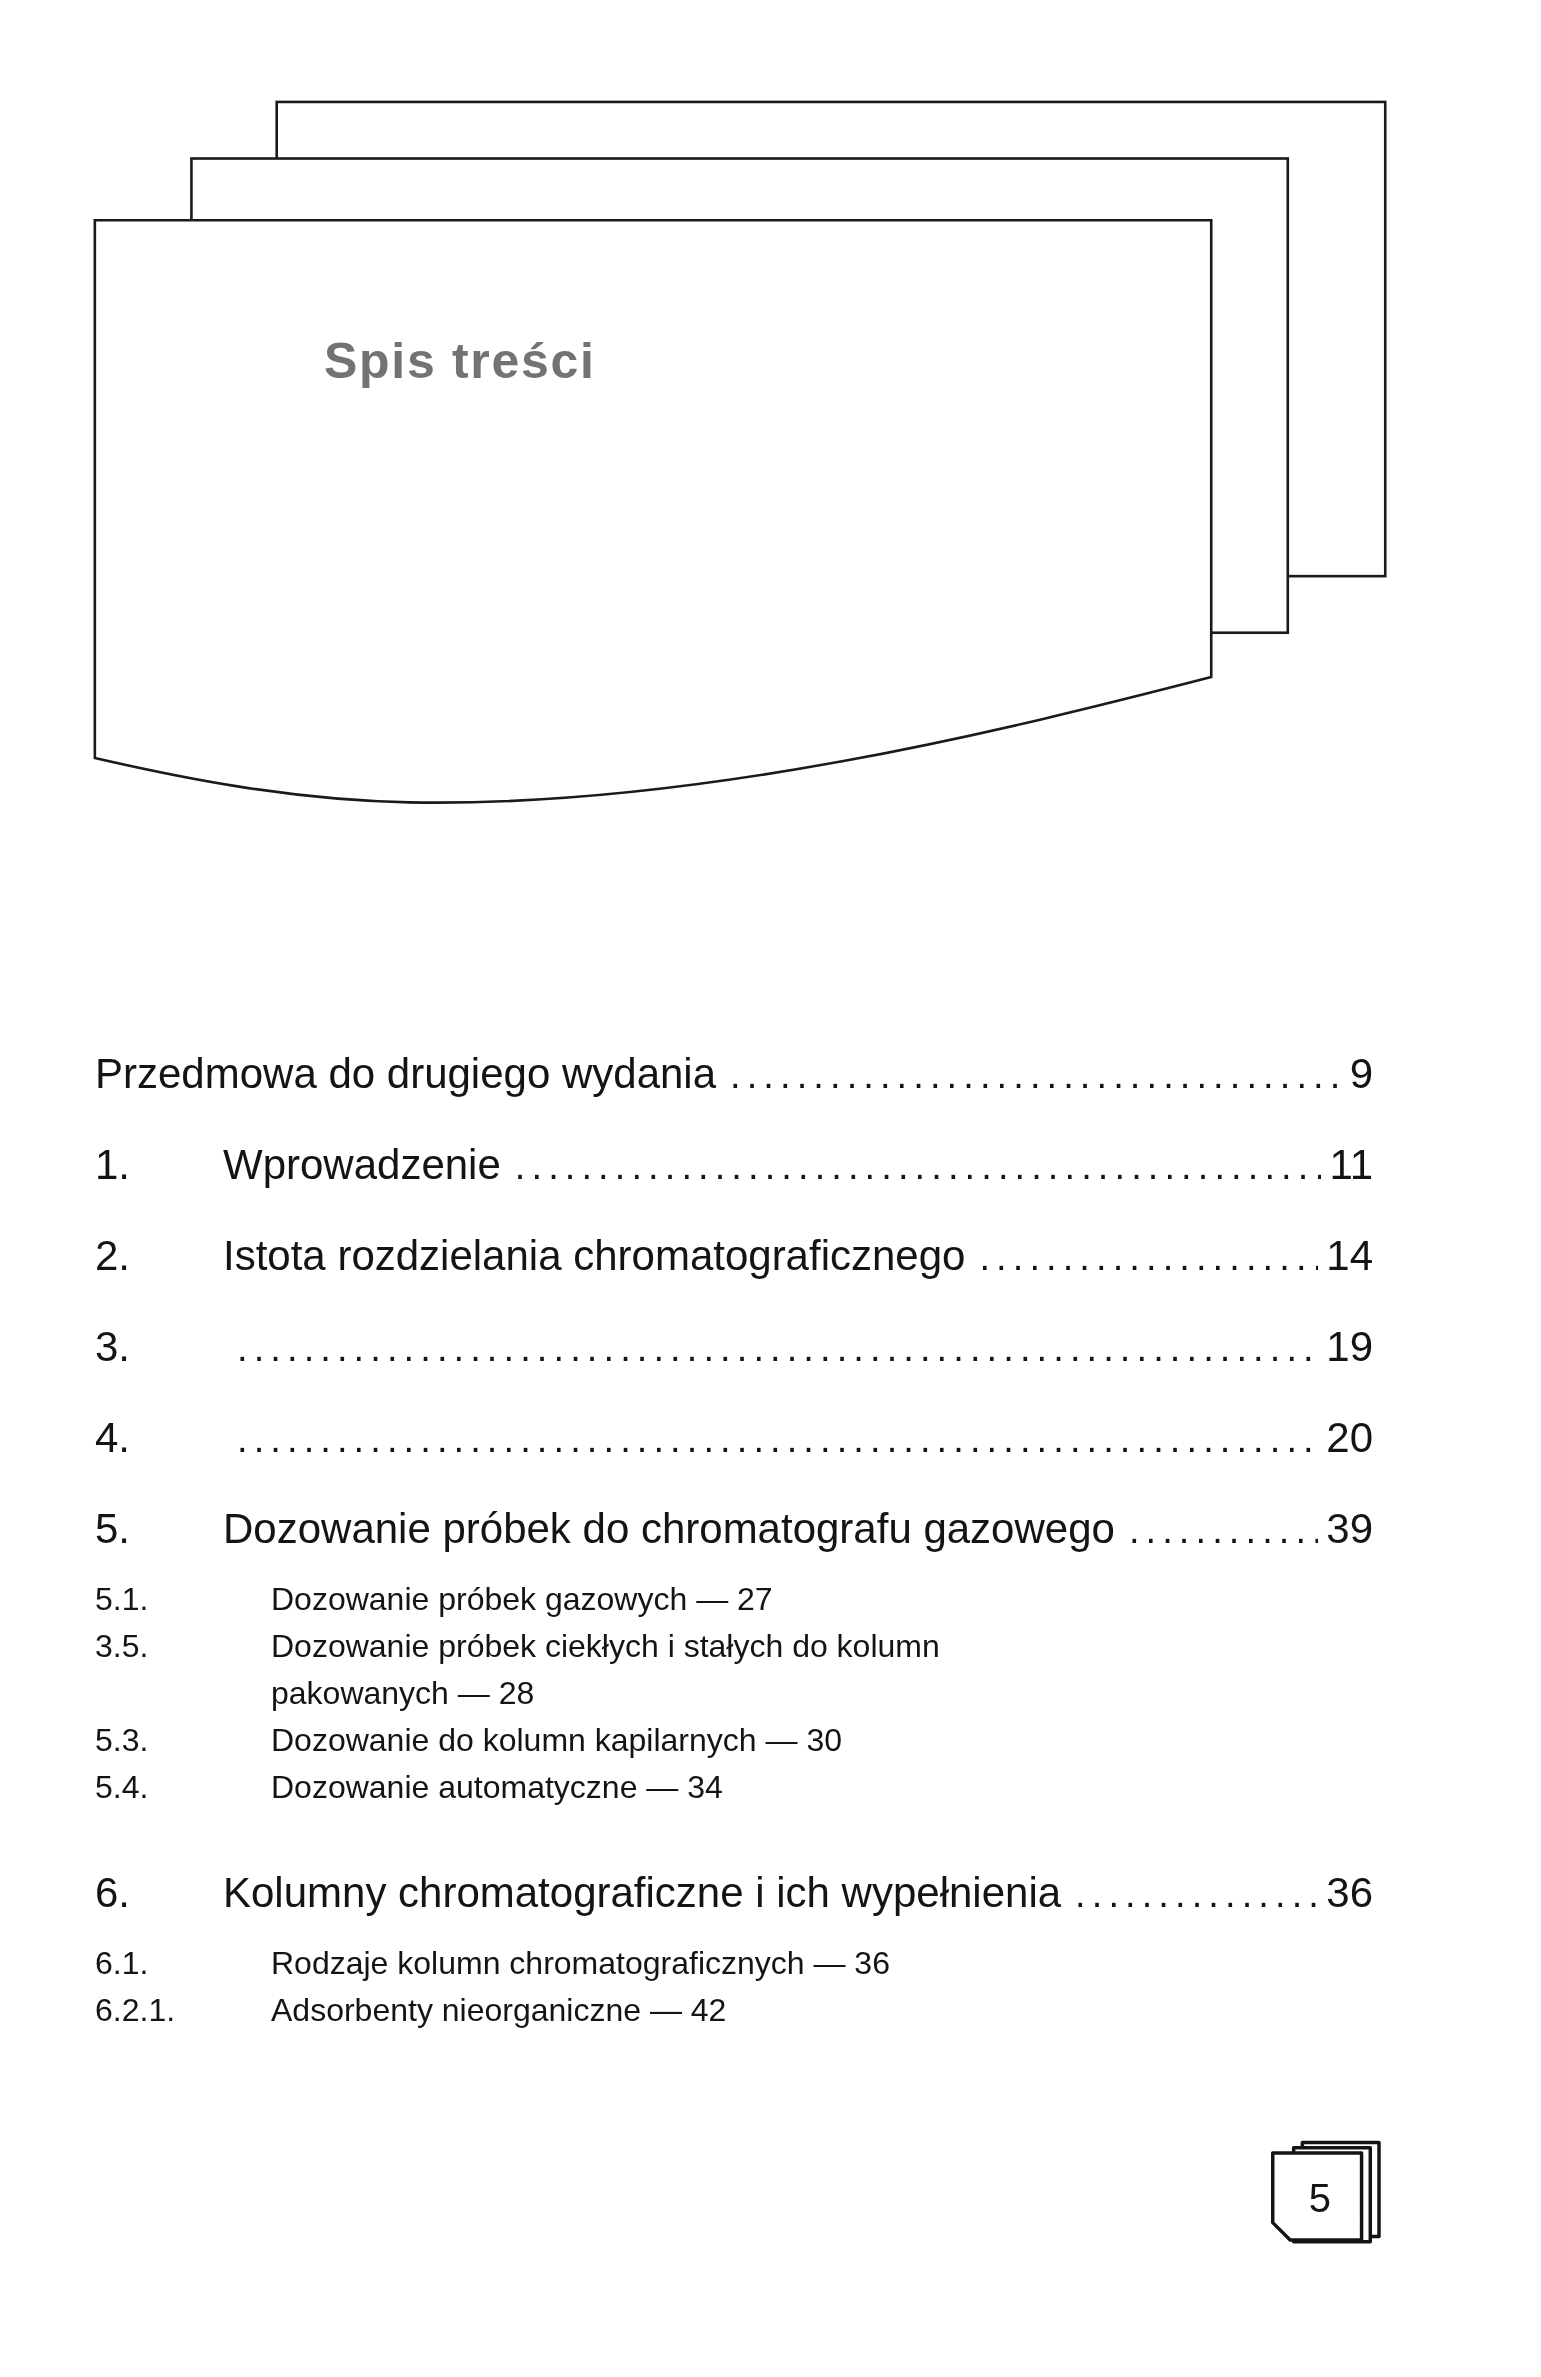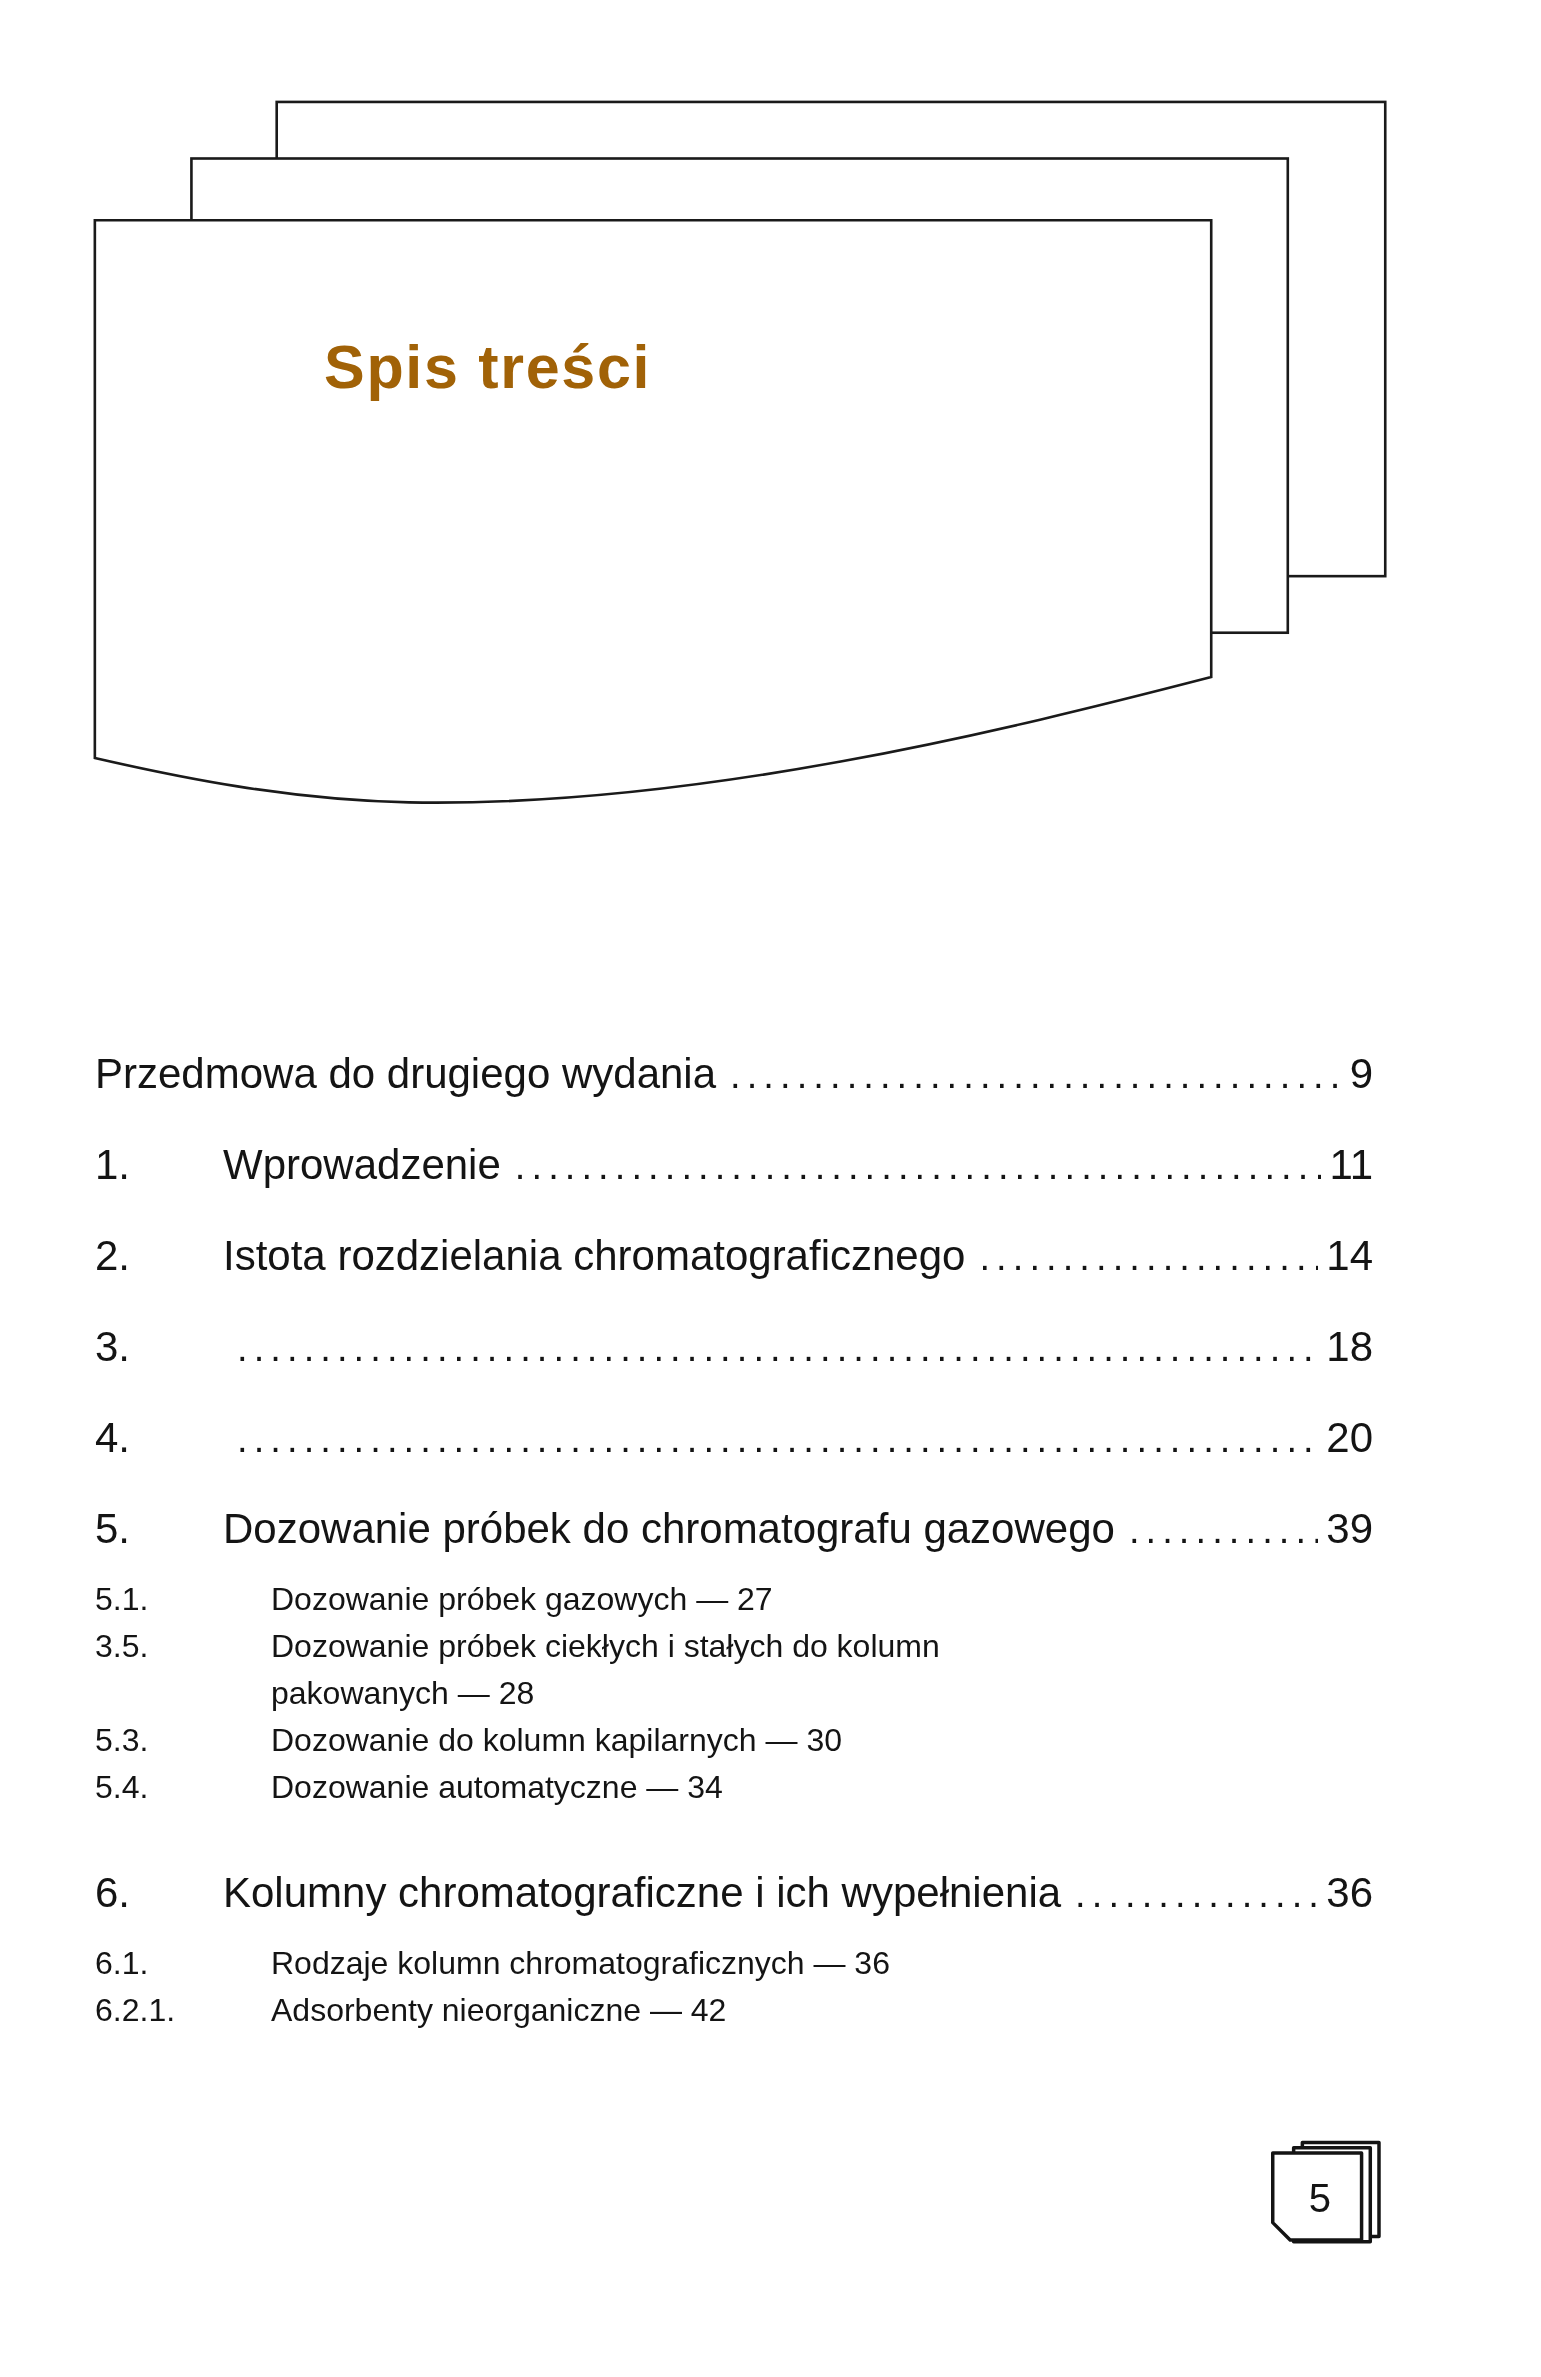--- a/index.html
+++ b/index.html
@@ -17,24 +17,24 @@
   }
 
   
   .header-art {
     position: absolute; top: 0; left: 0;
     width: 1541px; height: 853px;
   }
   .cover-title {
     position: absolute;
     left: 324px; top: 332px;
-    font-size: 61px;
+    font-size: 50px;
     font-weight: 700;
     letter-spacing: 1.7px;
-    color: #a16207;
+    color: #737373;
   }
 
   
   .toc {
     position: absolute;
     left: 95px; top: 1049px;
     width: 1278px;
   }
   .row { display: flex; align-items: baseline; }
   .row.main {
@@ -105,21 +105,21 @@
     <div class="row main">
       <span class="num">2.</span>
       <span class="title">Istota rozdzielania chromatograficznego</span>
       <span class="leader"></span>
       <span class="page-num">14</span>
     </div>
 
     <div class="row main">
       <span class="num">3.</span>
       <span class="leader"></span>
-      <span class="page-num">18</span>
+      <span class="page-num">19</span>
     </div>
 
     <div class="row main">
       <span class="num">4.</span>
       <span class="leader"></span>
       <span class="page-num">20</span>
     </div>
 
     <div class="row main has-subs gap-before">
       <span class="num">5.</span>

